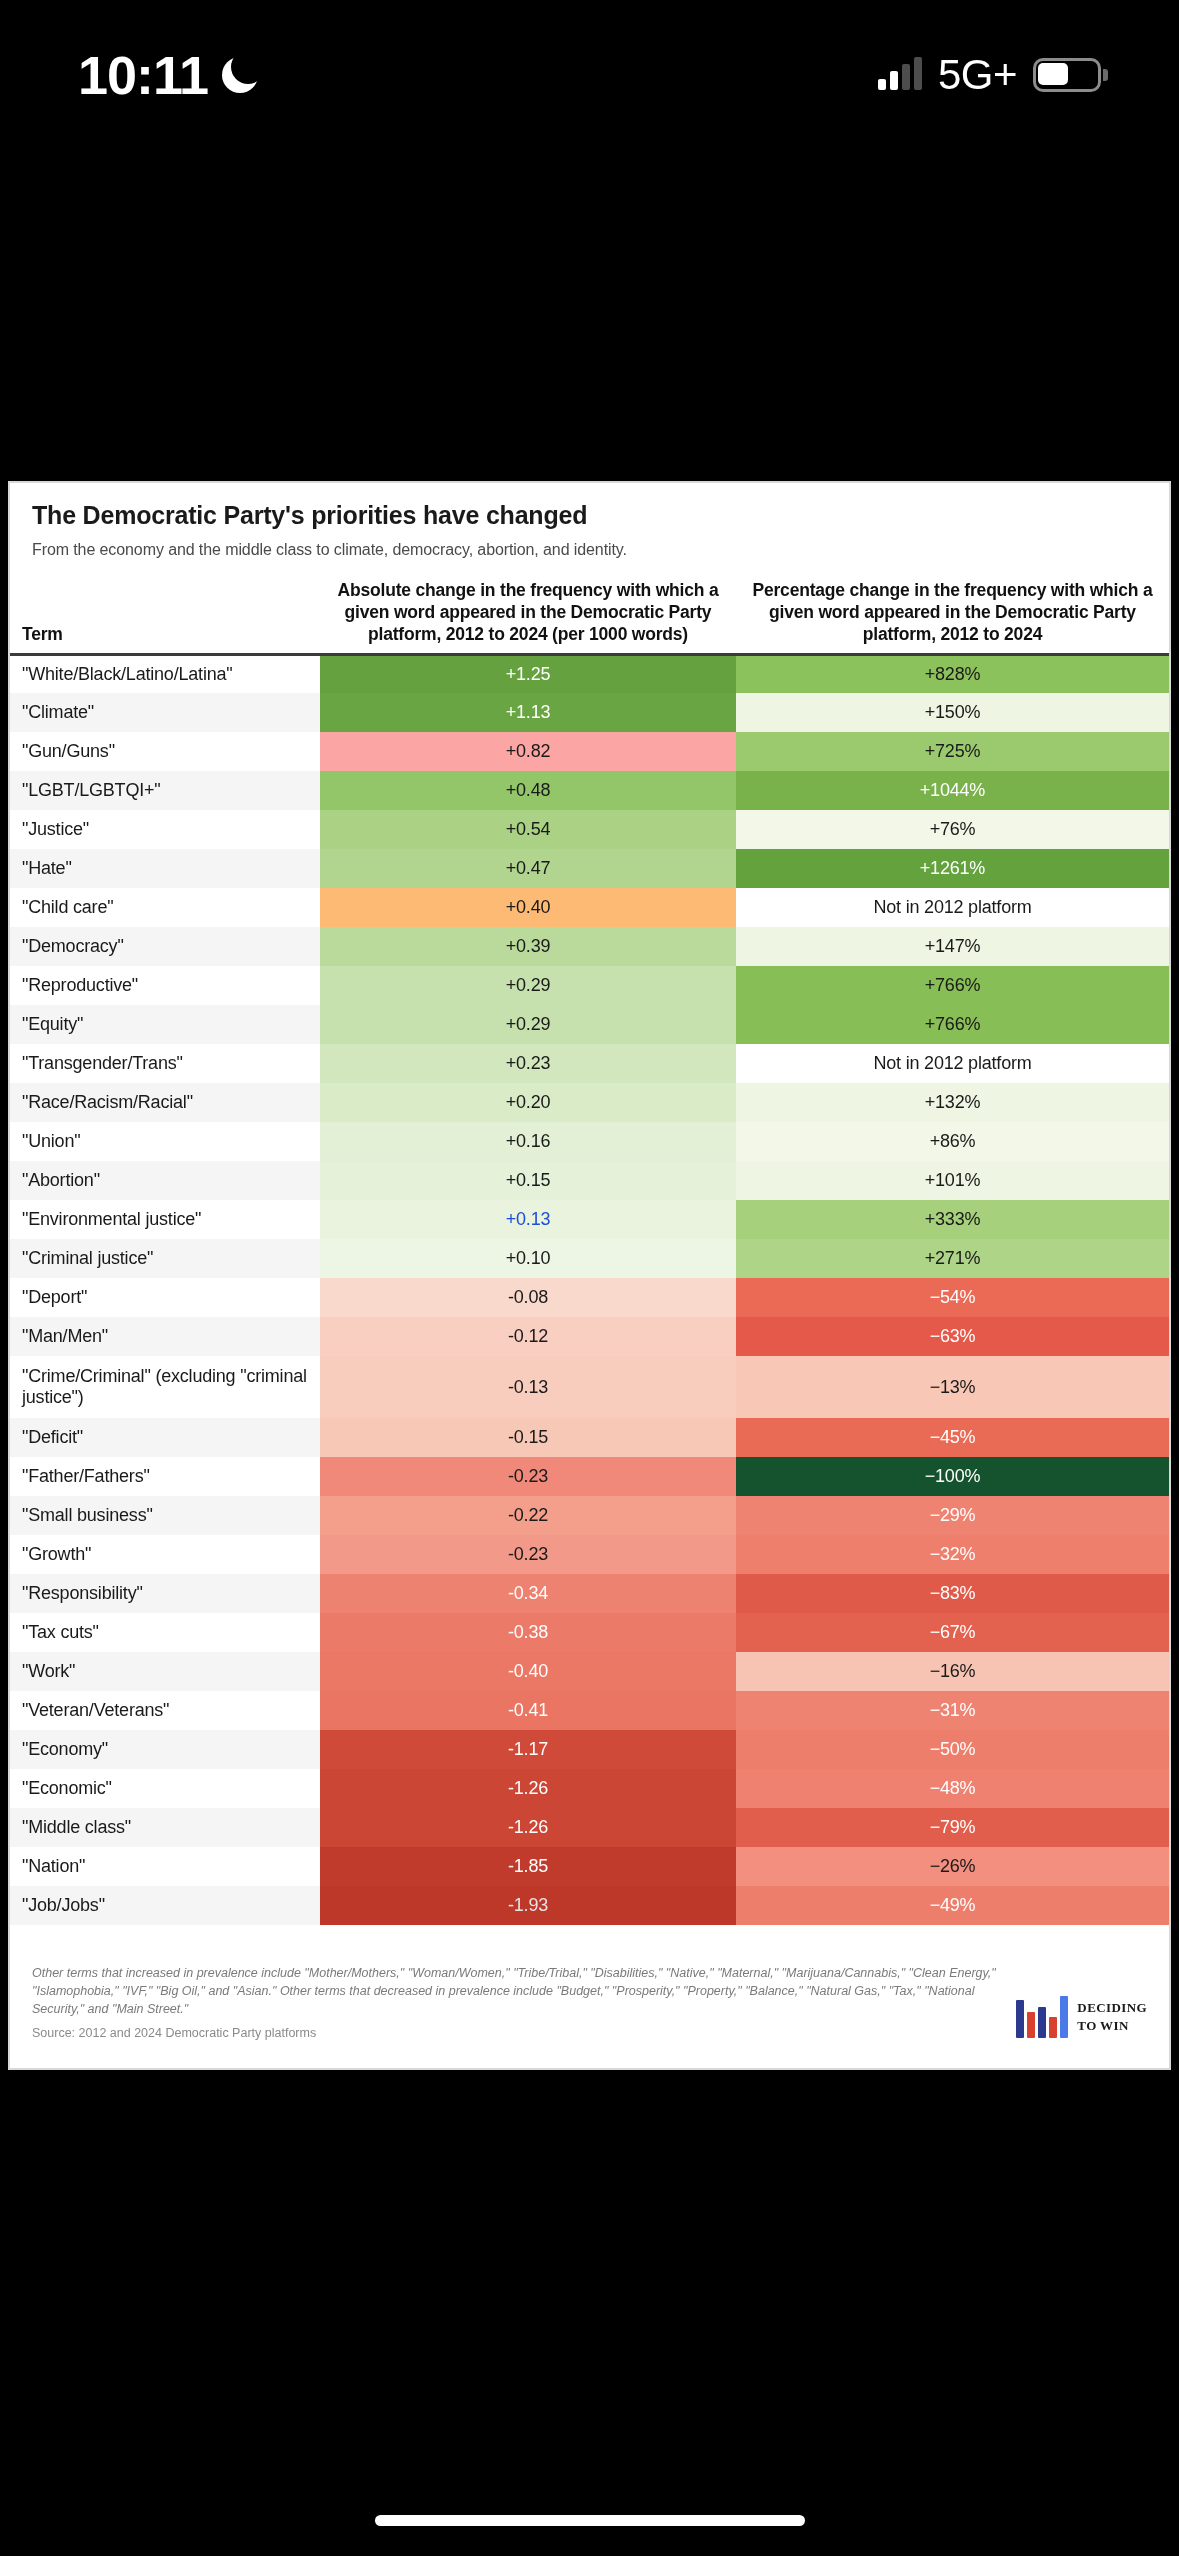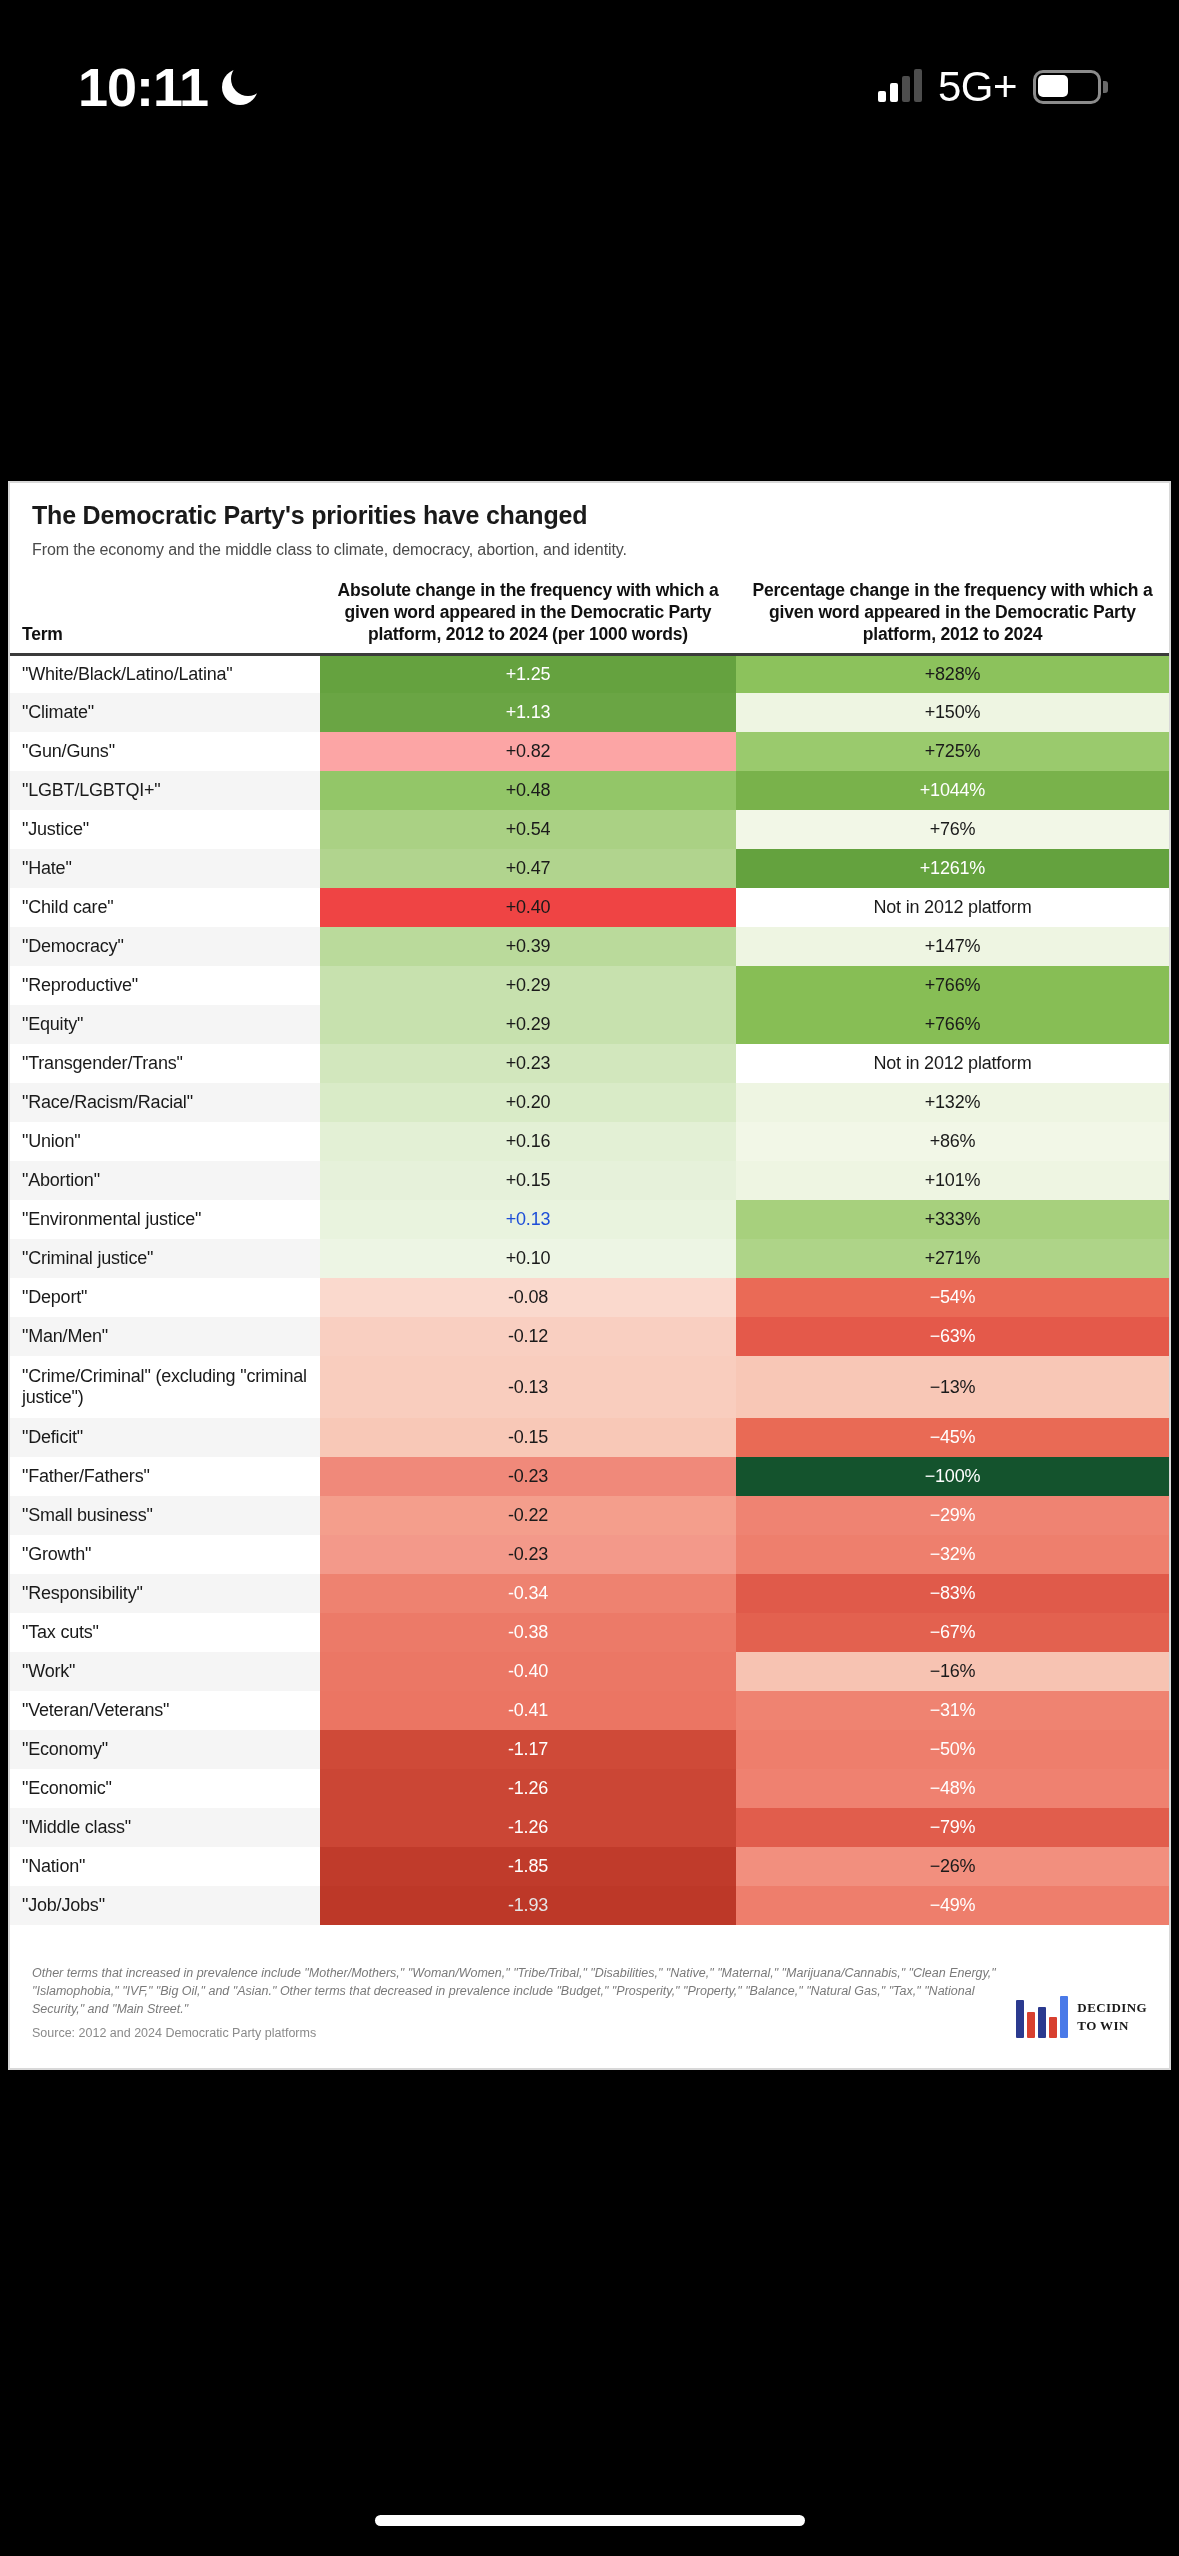--- a/index.html
+++ b/index.html
@@ -5,21 +5,21 @@
   * { margin:0; padding:0; box-sizing:border-box; }
   html, body {
     width:1179px; height:2556px;
     background:#000;
     font-family:"Liberation Sans", sans-serif;
     overflow:hidden;
   }
 
   
   .statusbar {
-    position:absolute; top:12px; left:0; width:1179px; height:150px;
+    position:absolute; top:0; left:0; width:1179px; height:150px;
     display:flex; align-items:center; justify-content:space-between;
     padding:0 78px;
     color:#fff;
   }
   .sb-left { display:flex; align-items:center; gap:14px; }
   .sb-time { font-size:54px; font-weight:600; letter-spacing:-1px; line-height:1; }
   .moon-icon { width:36px; height:36px; position:relative; display:block; }
   .moon-icon::before {
     content:""; position:absolute; inset:0;
     border-radius:50%; background:#fff;
@@ -197,21 +197,21 @@
           <td class="num" style="background: rgb(170, 209, 132); color: rgb(26, 26, 26);">+0.54</td>
           <td class="num" style="background: rgb(242, 247, 231); color: rgb(26, 26, 26);">+76%</td>
         </tr>
         <tr class="stripe">
           <td class="term">"Hate"</td>
           <td class="num" style="background: rgb(177, 212, 142); color: rgb(26, 26, 26);">+0.47</td>
           <td class="num" style="background: rgb(100, 162, 62); color: rgb(255, 255, 255);">+1261%</td>
         </tr>
         <tr>
           <td class="term">"Child care"</td>
-          <td class="num" style="background: #ef4444; color: rgb(26, 26, 26);">+0.40</td>
+          <td class="num" style="background: #fdba74; color: rgb(26, 26, 26);">+0.40</td>
           <td class="num" style="background: rgb(255, 255, 255); color: rgb(26, 26, 26);">Not in 2012 platform</td>
         </tr>
         <tr class="stripe">
           <td class="term">"Democracy"</td>
           <td class="num" style="background: rgb(186, 218, 155); color: rgb(26, 26, 26);">+0.39</td>
           <td class="num" style="background: rgb(238, 245, 226); color: rgb(26, 26, 26);">+147%</td>
         </tr>
         <tr>
           <td class="term">"Reproductive"</td>
           <td class="num" style="background: rgb(199, 225, 174); color: rgb(26, 26, 26);">+0.29</td>

